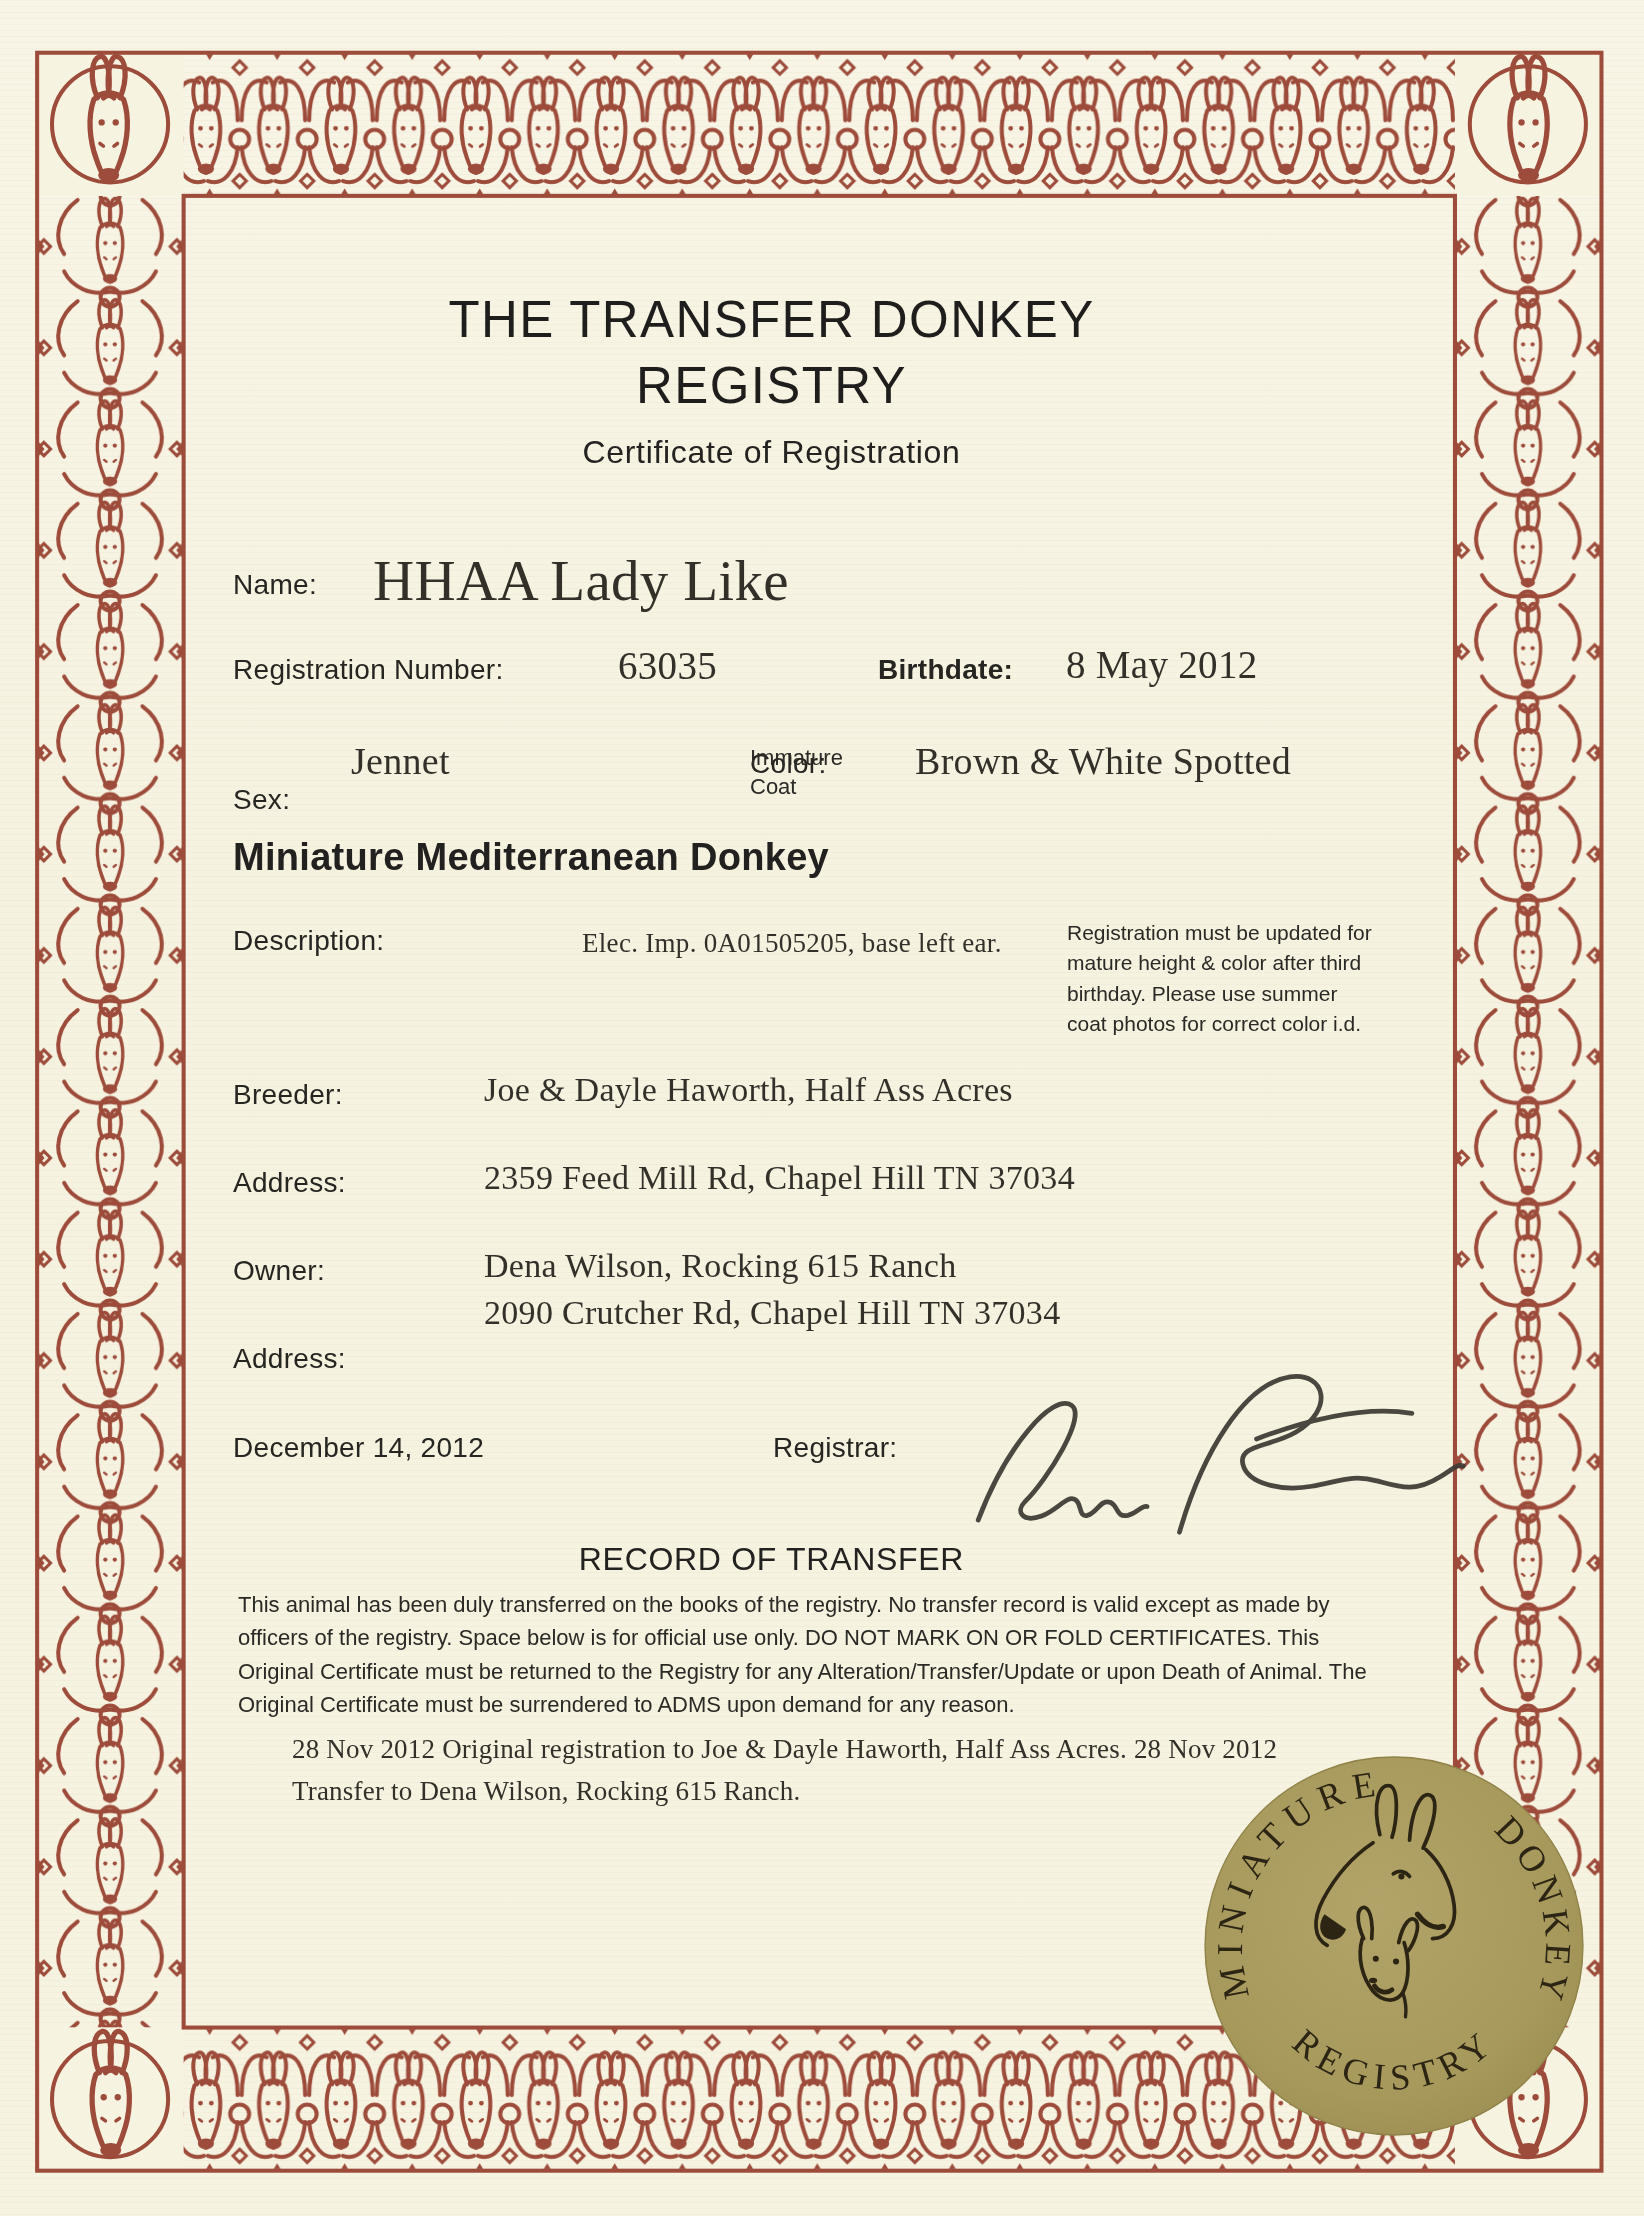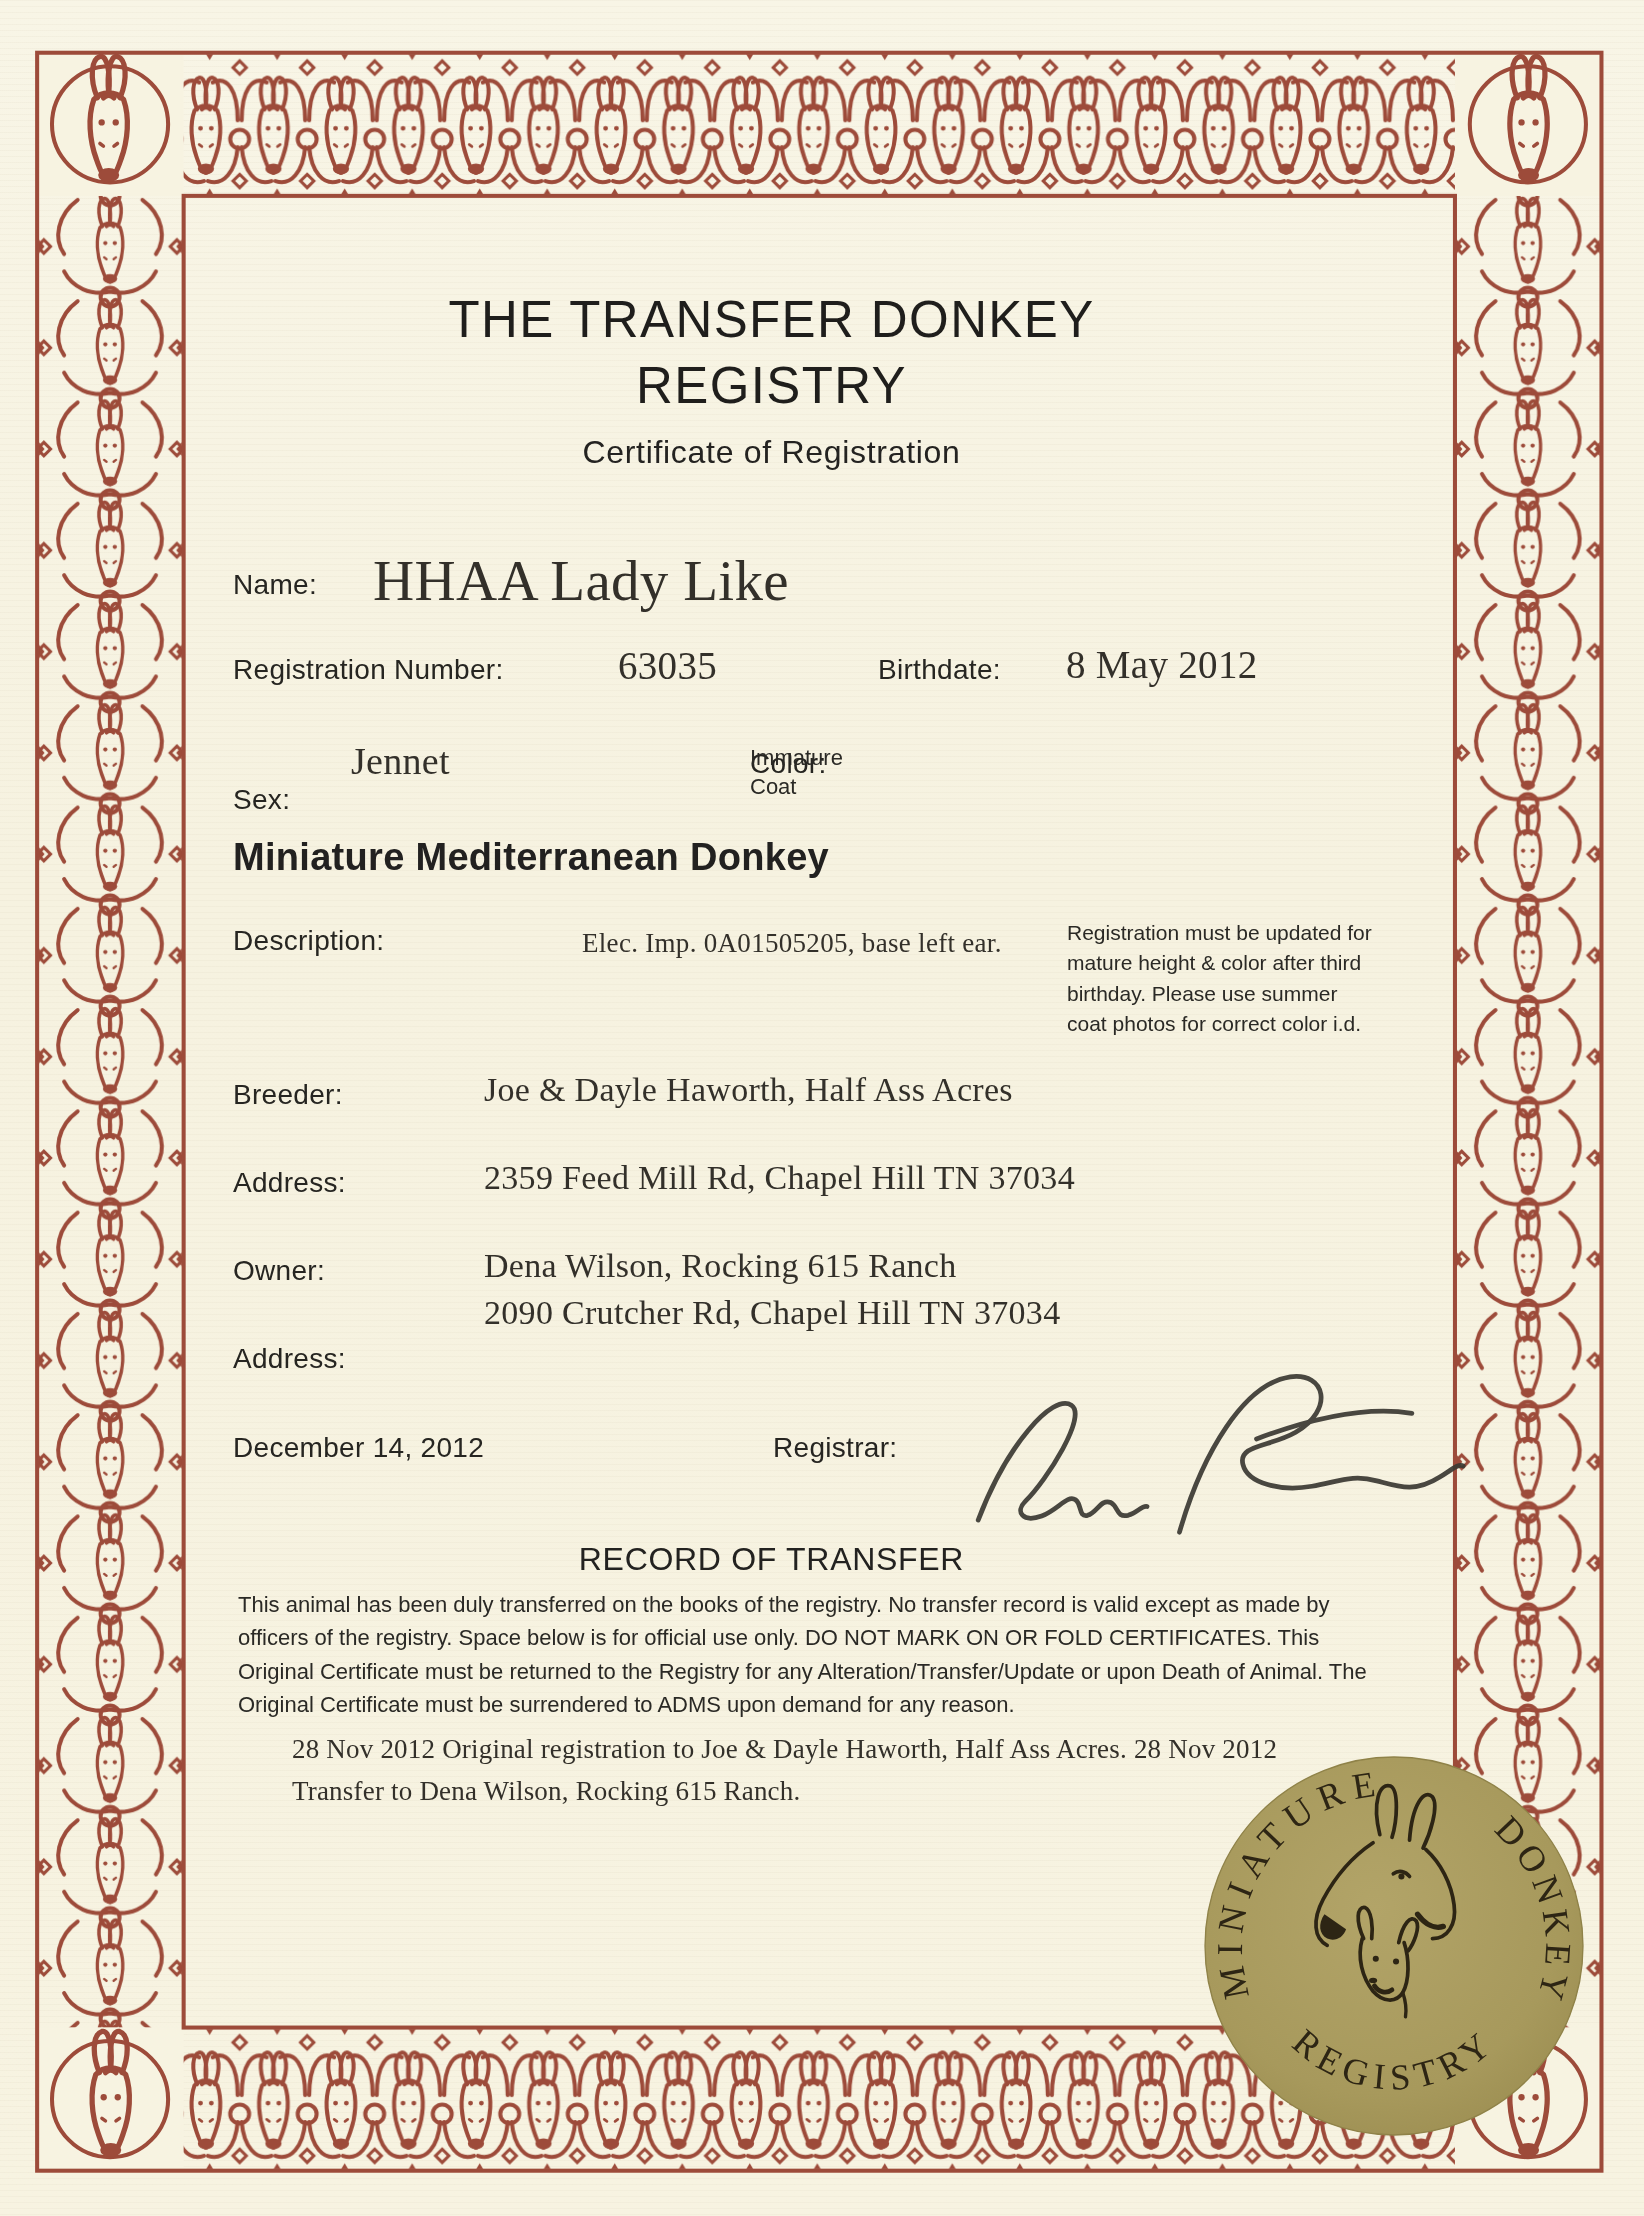--- a/index.html
+++ b/index.html
@@ -143,26 +143,27 @@
     <div class="title-line">THE TRANSFER DONKEY</div>
     <div class="title-line second">REGISTRY</div>
     <div class="subtitle">Certificate of Registration</div>
   </div>
 
   <div class="abs lbl" style="left:233px;top:569px;">Name:</div>
   <div class="abs val" style="left:373px;top:548px;font-size:57px;">HHAA Lady Like</div>
 
   <div class="abs lbl" style="left:233px;top:654px;">Registration Number:</div>
   <div class="abs val" style="left:618px;top:643px;font-size:39px;">63035</div>
-  <div class="abs lbl" style="left:878px;top:654px;">Birthdate:</div>
+  <div class="abs lbl" style="left:878px;top:654px;font-weight:bold;">Birthdate:</div>
   <div class="abs val" style="left:1066px;top:642px;font-size:39px;">8 May 2012</div>
 
   <div class="abs lbl" style="left:233px;top:748px;margin-top:36px;">Sex:</div>
   <div class="abs val" style="left:351px;top:739px;font-size:38px;">Jennet</div>
   <div class="abs lbl" style="left:750px;top:748px;">Color:</div>
+  <div class="abs val" style="left:915px;top:739px;font-size:38px;">Brown &amp; White Spotted</div>
   <div class="note-small" style="left:750px;top:743px;width:118px;">Immature Coat</div>
 
   <div class="abs breed-line" style="left:233px;top:836px;font-weight:bold;">Miniature Mediterranean Donkey</div>
 
   <div class="abs lbl" style="left:233px;top:925px;">Description:</div>
   <div class="abs val" style="left:582px;top:928px;font-size:27px;">Elec. Imp. 0A01505205, base left ear.</div>
   <div class="update-note">Registration must be updated for mature height &amp; color after third birthday. Please use summer coat photos for correct color i.d.</div>
 
   <div class="abs lbl" style="left:233px;top:1079px;">Breeder:</div>
   <div class="abs val" style="left:484px;top:1071px;font-size:34px;">Joe &amp; Dayle Haworth, Half Ass Acres</div>

